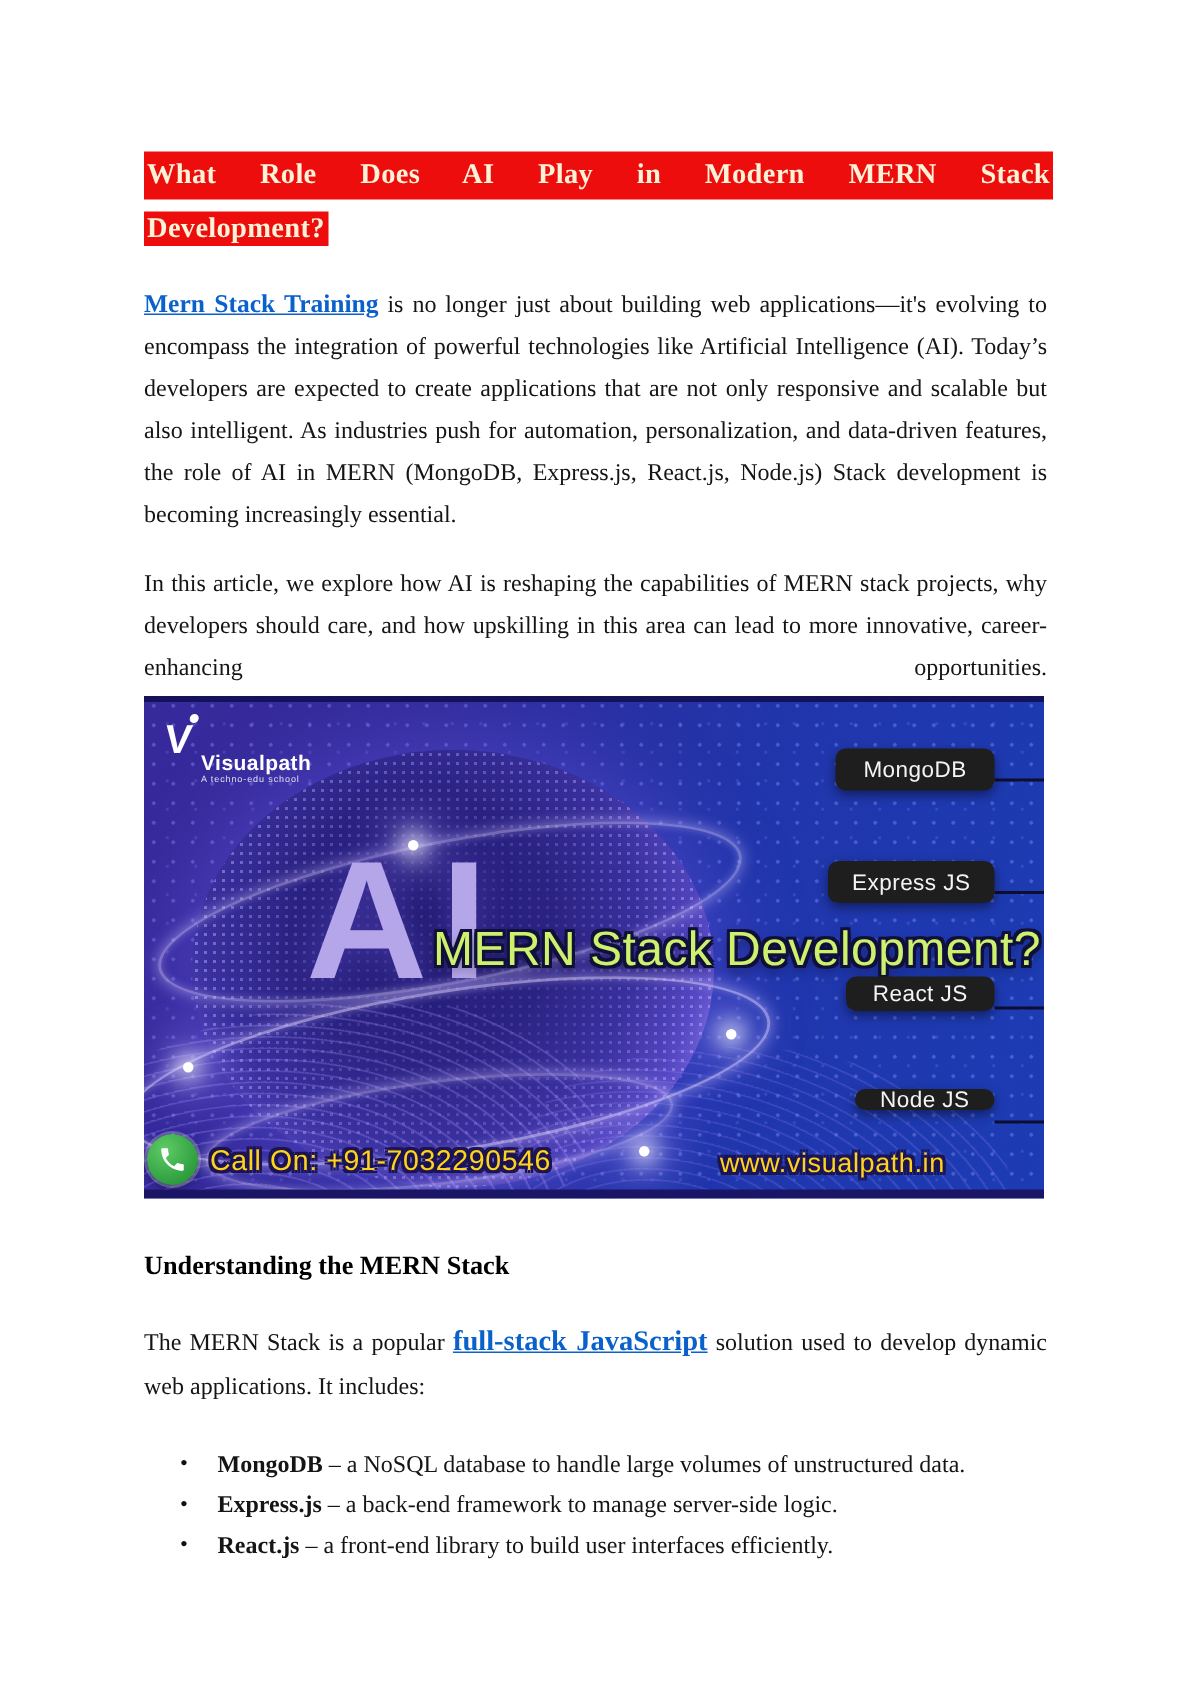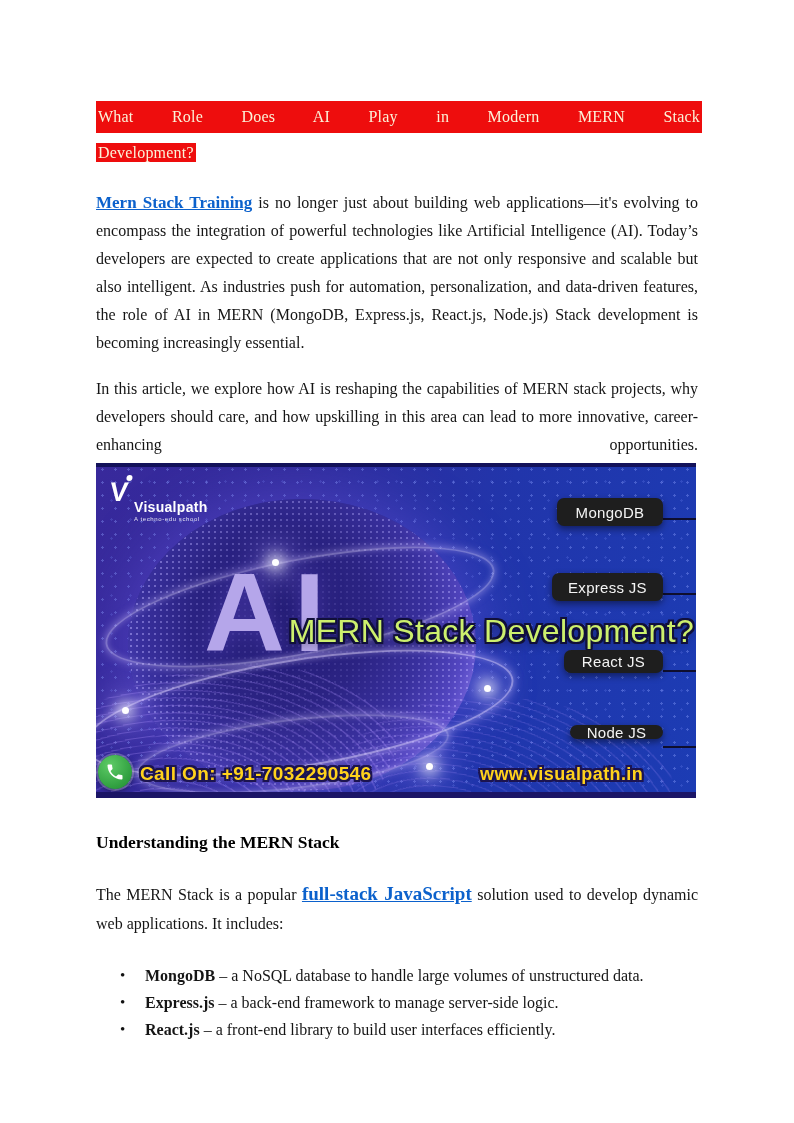--- a/index.html
+++ b/index.html
@@ -4,21 +4,21 @@
 <style>
   html,body { margin:0; padding:0; background:#ffffff; }
   .page {
     position:relative; width:794px; height:1123px; background:#ffffff;
     font-family:"Liberation Serif","DejaVu Serif",serif; color:#151515;
     margin:0 auto; overflow:hidden;
   }
   .content { position:absolute; left:96px; top:0; width:602px; }
 
   
-  h1.doc-title { margin:99px 0 0 0; font-size:16px; font-weight:normal; line-height:36px; color:#fbf2d8; letter-spacing:0.2px; }
+  h1.doc-title { margin:99px 0 0 0; font-size:19px; font-weight:bold; line-height:36px; color:#fbf2d8; letter-spacing:0.2px; }
   .hl { background:#ee0d0d; padding:1px 2px; }
   .hl-line1 { display:inline-block; width:100%; line-height:30px; text-align:justify; text-align-last:justify; }
 
   
   p.body-par { margin:18px 0 0 0; font-size:16px; line-height:28px; text-align:justify; }
   p.justify-last { text-align-last:justify; }
   a.doc-link { color:#0b61cc; font-weight:bold; text-decoration:underline; }
   a.link-lg { font-size:19px; }
   a.link-md { font-size:17px; }
 
@@ -89,21 +89,21 @@
   .conn-express { left:567px; top:130px; width:33px; }
   .conn-react   { left:567px; top:207px; width:33px; }
   .conn-node    { left:567px; top:283px; width:33px; }
 
   .phone-badge {
     position:absolute; left:2px; top:292px; z-index:6; width:34px; height:34px; border-radius:50%;
     background:radial-gradient(circle at 35% 30%, #5ecb66, #2f9e3f 70%, #268534);
     display:flex; align-items:center; justify-content:center; box-shadow:0 0 0 2px rgba(255,255,255,0.25), 0 2px 6px rgba(0,0,0,0.5);
   }
   .outlined-yellow {
-    position:absolute; z-index:6; font-weight:bold; color:#ffd21c; letter-spacing:0.4px;
+    position:absolute; z-index:6; font-weight:normal; color:#ffd21c; letter-spacing:0.4px;
     text-shadow:-2px 0 #1c1450, 2px 0 #1c1450, 0 -2px #1c1450, 0 2px #1c1450,
                 -2px -2px #1c1450, 2px 2px #1c1450, -2px 2px #1c1450, 2px -2px #1c1450;
     text-align:center;
   }
   .call-text { left:44px; top:300px; font-size:19px; }
   .website-text { left:384px; top:301px; font-size:18px; }
 
   
   h2.section-heading { margin:34px 0 0 0; font-size:17.5px; font-weight:bold; color:#000000; }
   p.section-intro { margin:26px 0 0 0; font-size:16px; line-height:29px; text-align:justify; }

